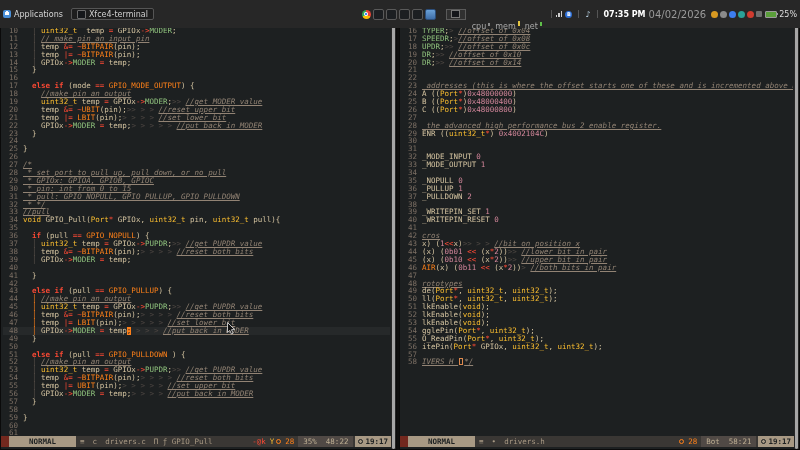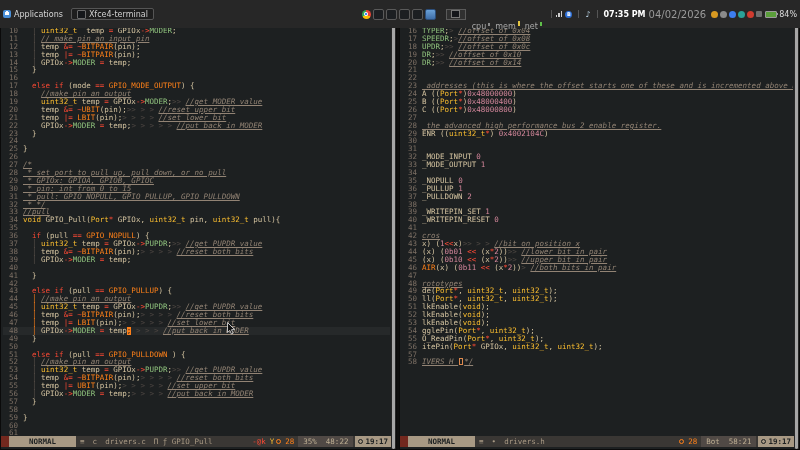--- a/index.html
+++ b/index.html
@@ -70,21 +70,21 @@
   .scroll{position:absolute;top:0;bottom:0;right:0;width:5px;background:#262626;}
   .thumb{position:absolute;top:0;bottom:0;left:1px;width:3px;background:#a6a6a6;border-radius:2px;}
 
   
   .lines{position:absolute;top:1px;left:2px;right:6px;font-size:7.5px;line-height:7.9px;
          white-space:pre;overflow:hidden;}
   .row{height:7.9px;display:flex;white-space:pre;}
   .row.cursorline{background:#26292a;}
   .ln{width:15px;text-align:right;margin-right:5px;color:#7c6f64;flex:none;}
   .fg{color:#d5c4a1;}
-  .kw{color:#fb4934;font-weight:normal;}
+  .kw{color:#fb4934;font-weight:bold;}
   .op{color:#fb4934;}
   .type{color:#fabd2f;}
   .mac{color:#fe8019;text-align:right;}
   .mem{color:#8ec07c;text-align:center;}
   .num{color:#d3869b;}
   .com{color:#928374;font-style:italic;text-decoration:underline;}
   .ws{color:#4a4440;}
   .gd{color:#5a524c;}
   .gda{color:#fe8019;}
   .cur{background:#fe8019;color:#1d2021;}
@@ -158,21 +158,21 @@
   <span class="clock-time">07:35 PM</span>
   <span class="clock-date">04/02/2026</span>
 
   <span class="dot lock"></span>
   <span class="dot key"></span>
   <span class="dot blue"></span>
   <span class="dot teal"></span>
   <span class="dot red"></span>
   <span class="sqico"></span>
   <span class="batt"></span>
-  <span class="batt-label">84%</span>
+  <span class="batt-label">25%</span>
 </div>
 
 <div class="window" id="win-left">
   <div class="titlebar">
     <span class="tb-icon"></span>
     <span class="tb-title">Terminal</span>
     <span class="tb-btns">
       <span>^</span>
       <span>_</span>
       <span>□</span>

